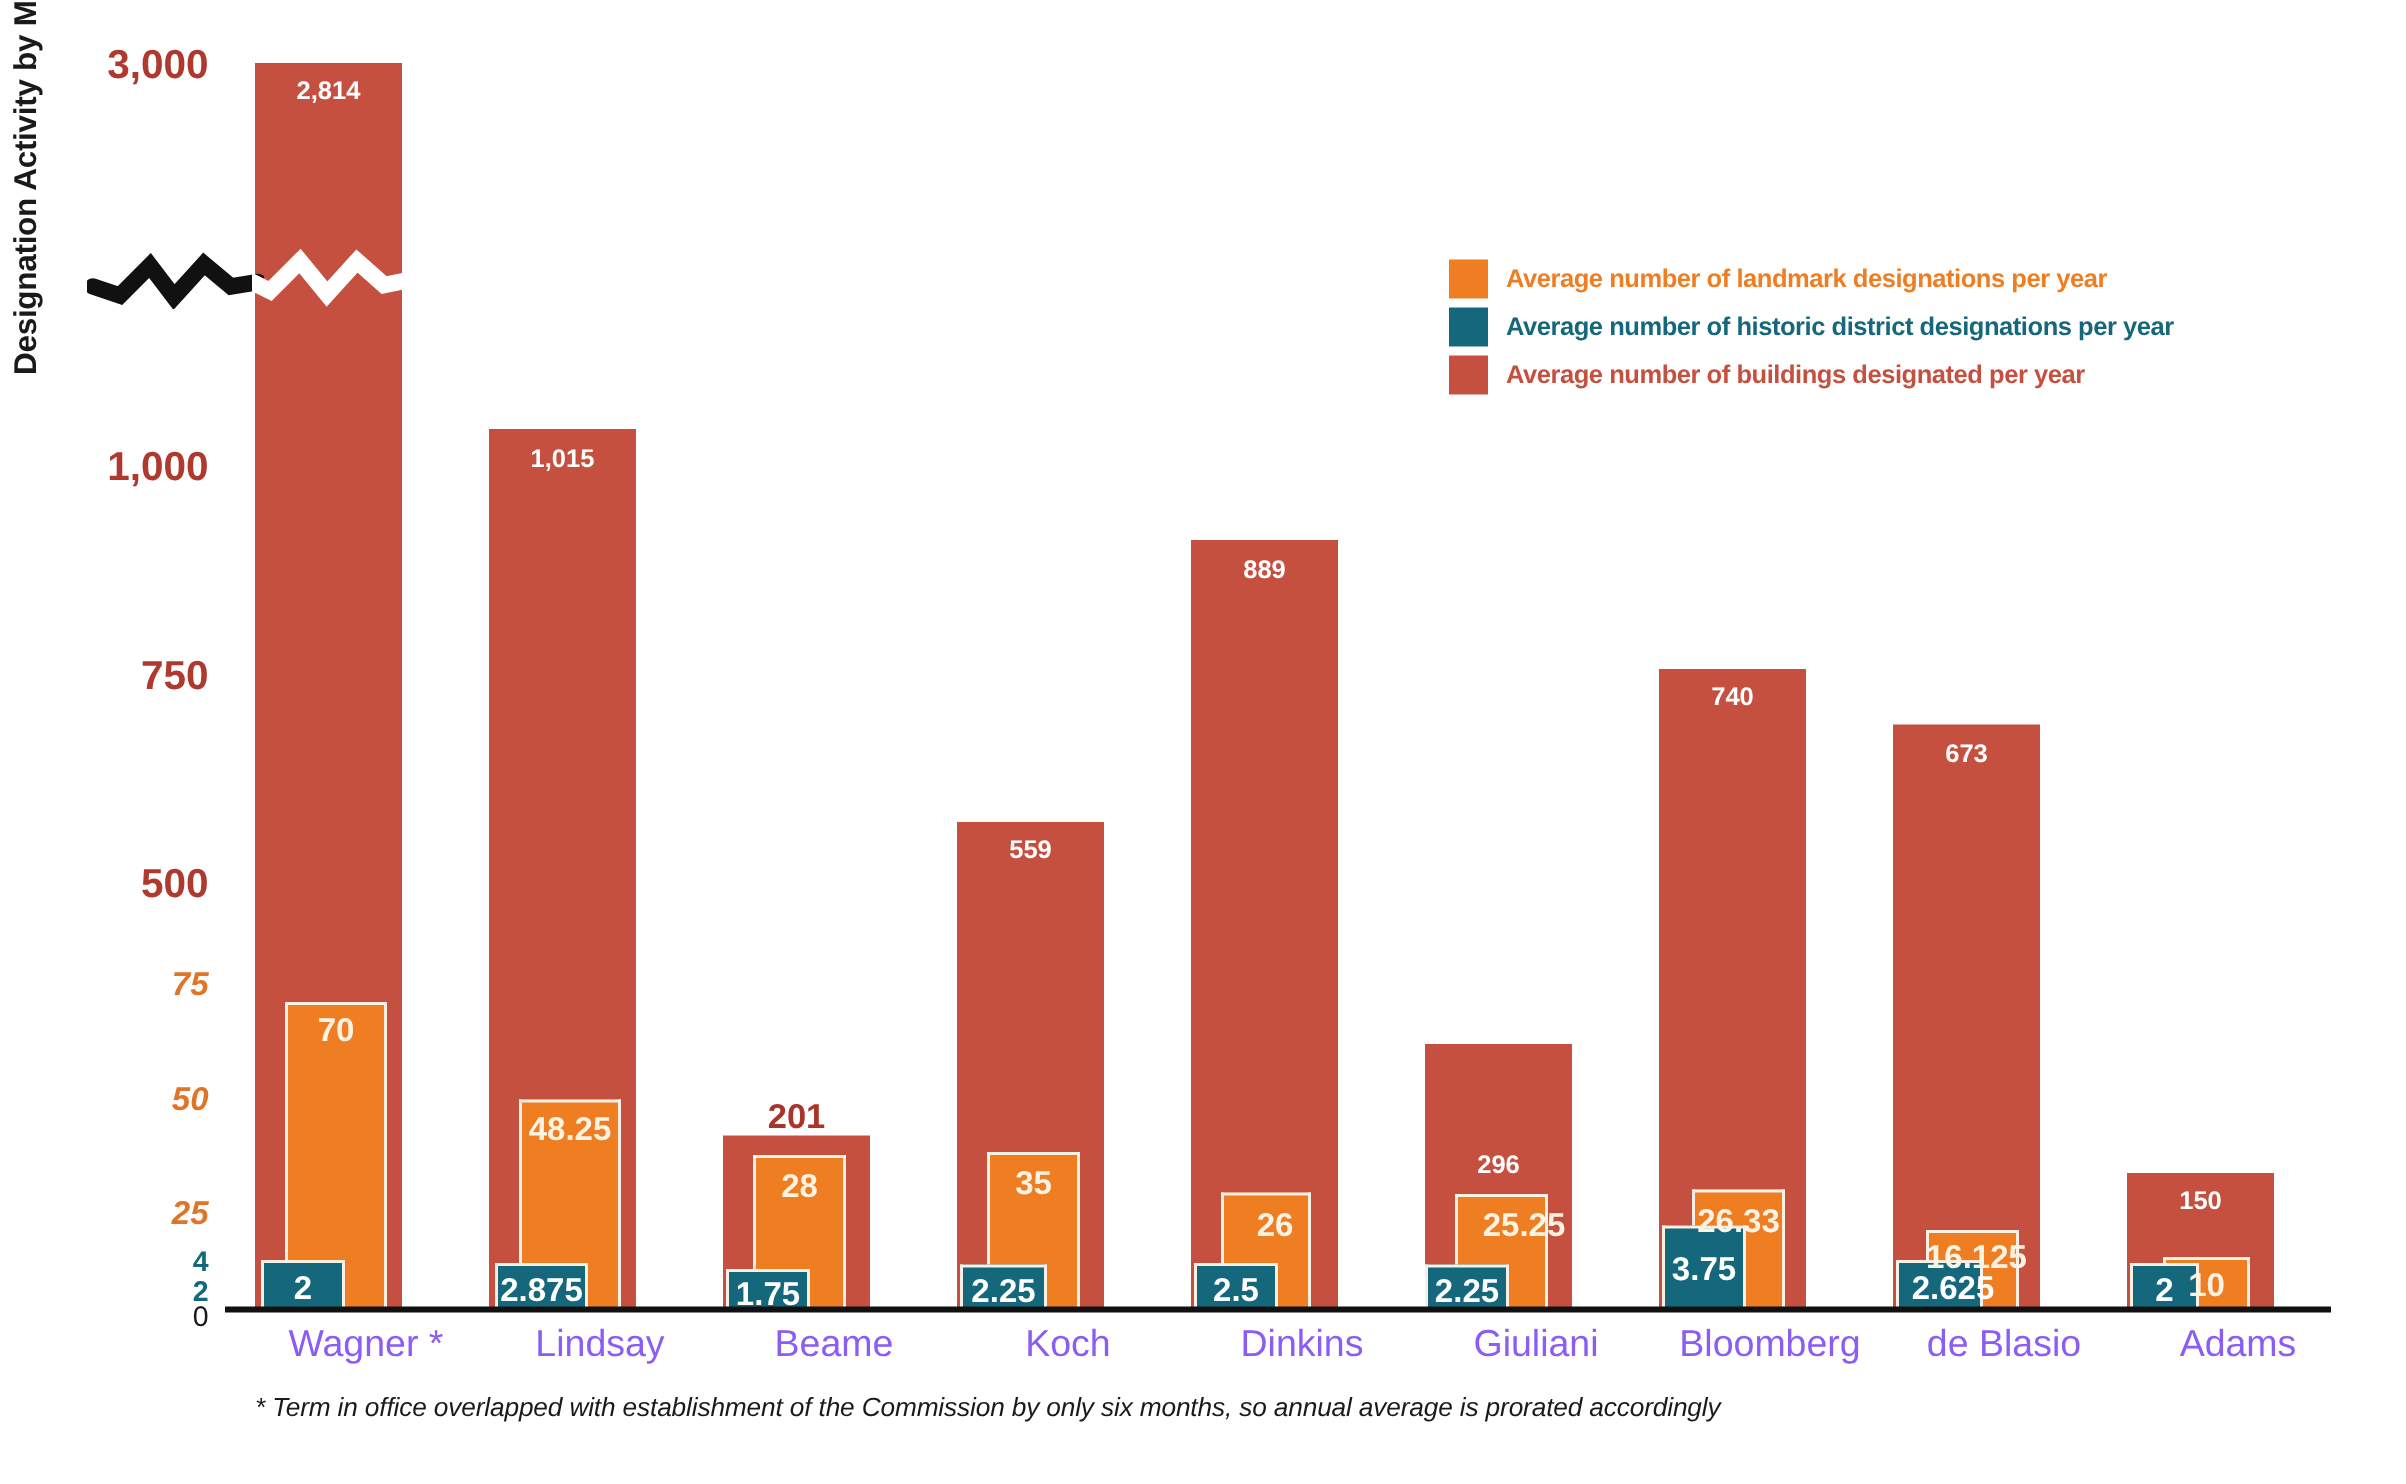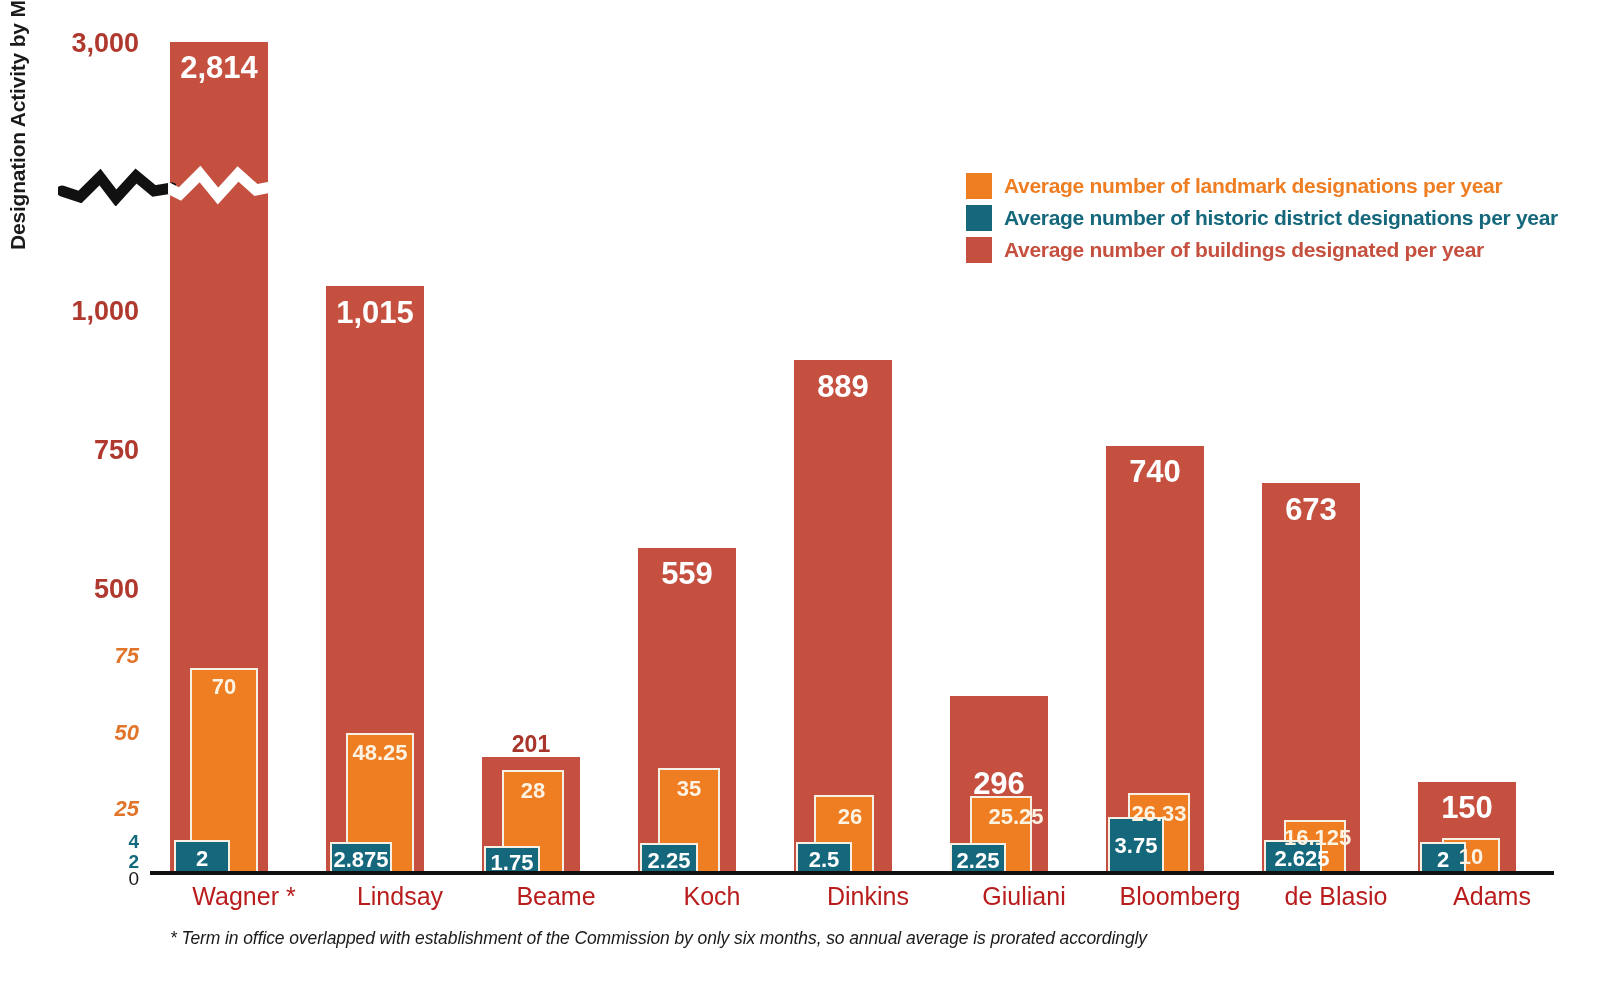--- a/index.html
+++ b/index.html
@@ -31,36 +31,36 @@
   .axisline{position:absolute;left:150px;top:871px;width:1404px;height:4px;background:#111111;}
 
   .group{position:absolute;bottom:0;height:872px;}
 
   .bar{position:absolute;bottom:0;}
   .bar-red{background:#c6503f;}
   .bar-orange{background:#ef7d22;border:2px solid #f7f0e4;border-bottom:none;box-sizing:border-box;}
   .bar-teal{background:#15687c;border:2px solid #f7f0e4;border-bottom:none;box-sizing:border-box;}
 
   .vlabel{position:absolute;left:0;width:100%;text-align:center;font-weight:bold;line-height:1;white-space:nowrap;}
-  .vl-red-in{color:#ffffff;font-size:31px;}
+  .vl-red-in{color:#ffffff;font-size:17px;}
   .vl-red-out{color:#a8342a;font-size:23px;}
   .vl-orange{color:#fdf3e3;font-size:22px;}
   .vl-teal{color:#ffffff;font-size:22px;}
 
   
-  .xlab{position:absolute;top:882px;width:100%;text-align:center;font-size:25px;color:#b91c1c;white-space:nowrap;}
+  .xlab{position:absolute;top:882px;width:100%;text-align:center;font-size:25px;color:#8b5cf6;white-space:nowrap;}
 
   
   .zig{position:absolute;pointer-events:none;}
 
   
   #legend{position:absolute;left:966px;top:172px;}
   .leg-row{display:flex;align-items:center;height:28px;margin-bottom:4px;}
   .leg-sw{width:26px;height:26px;flex:0 0 26px;margin-right:12px;}
-  .leg-tx{font-size:21px;font-weight:bold;letter-spacing:-0.3px;white-space:nowrap;}
+  .leg-tx{font-size:17px;font-weight:bold;letter-spacing:-0.3px;white-space:nowrap;}
 
   
   #footnote{position:absolute;left:170px;top:928px;font-size:17.5px;font-style:italic;color:#1a1a1a;letter-spacing:-0.1px;white-space:nowrap;}
 </style>
 </head>
 <body>
 
 <div id="stage">
 
   <div class="ylabel">

